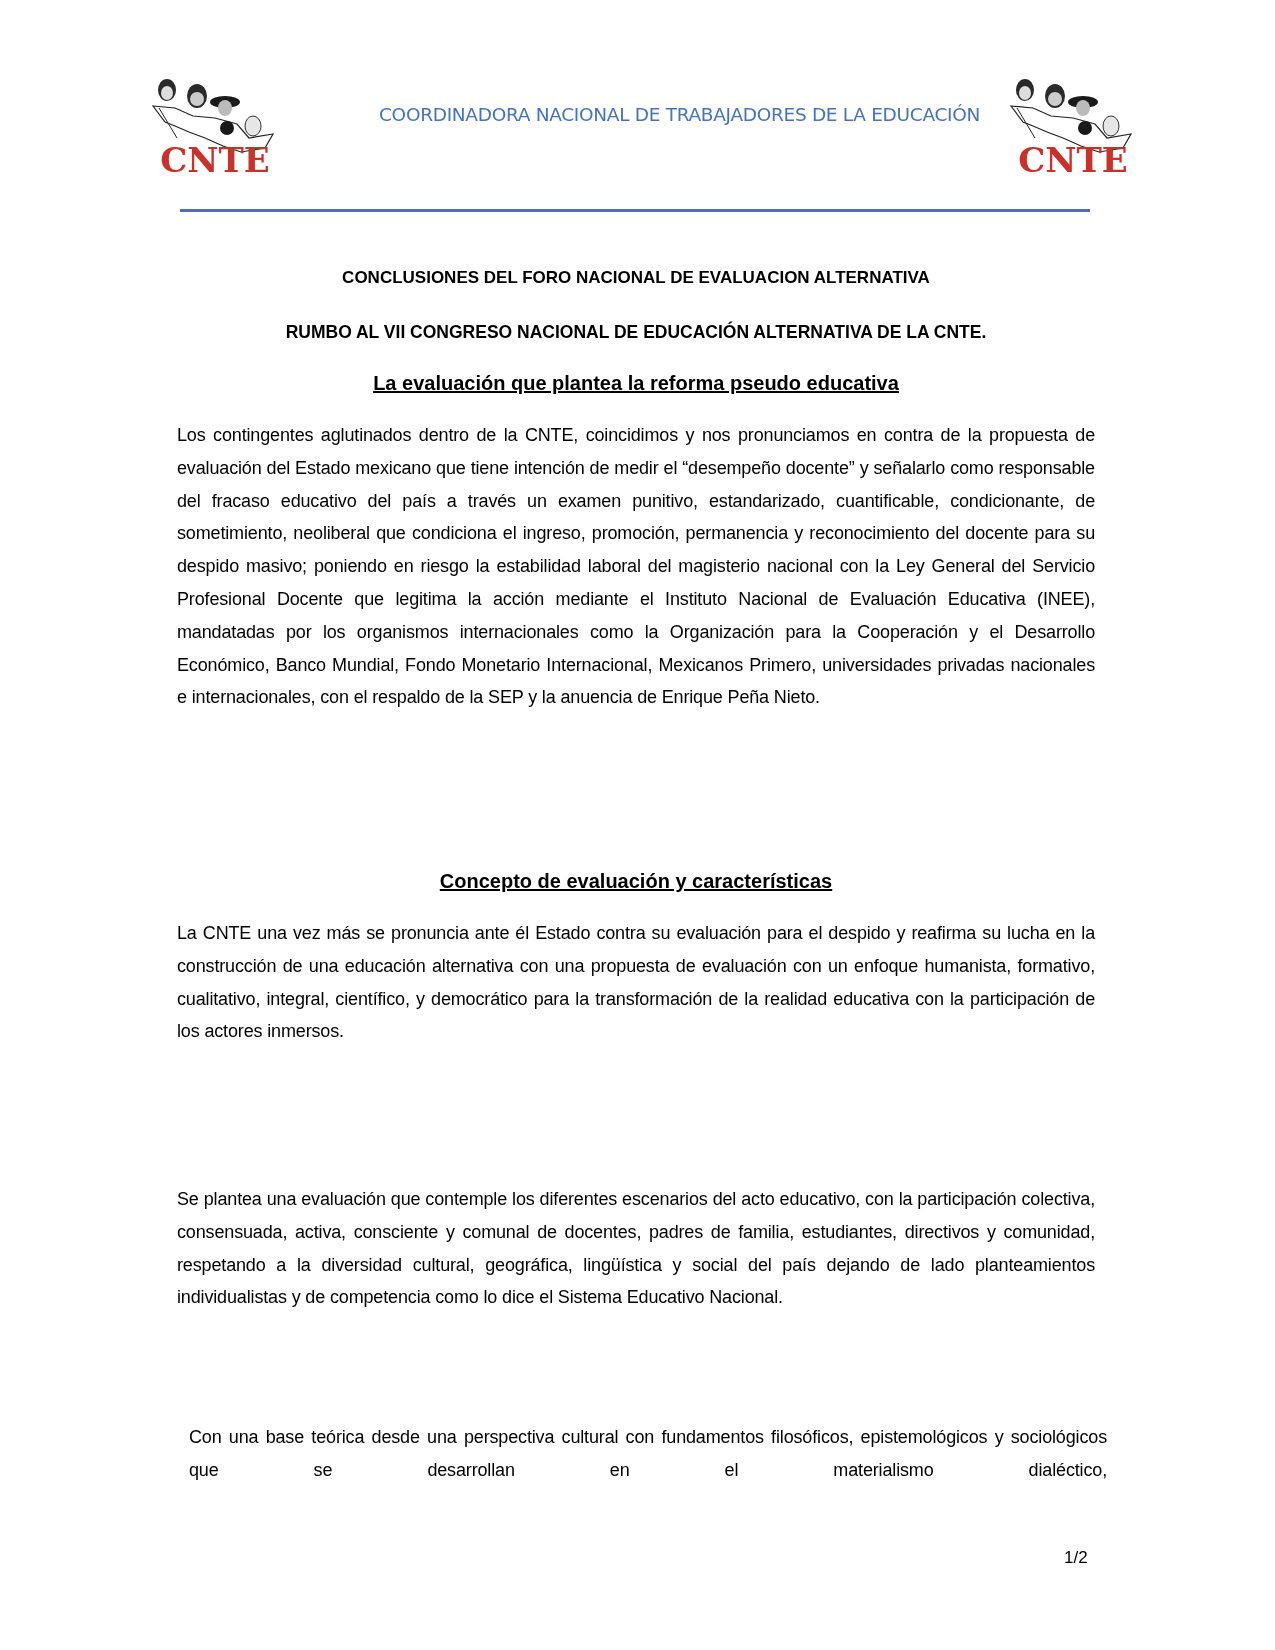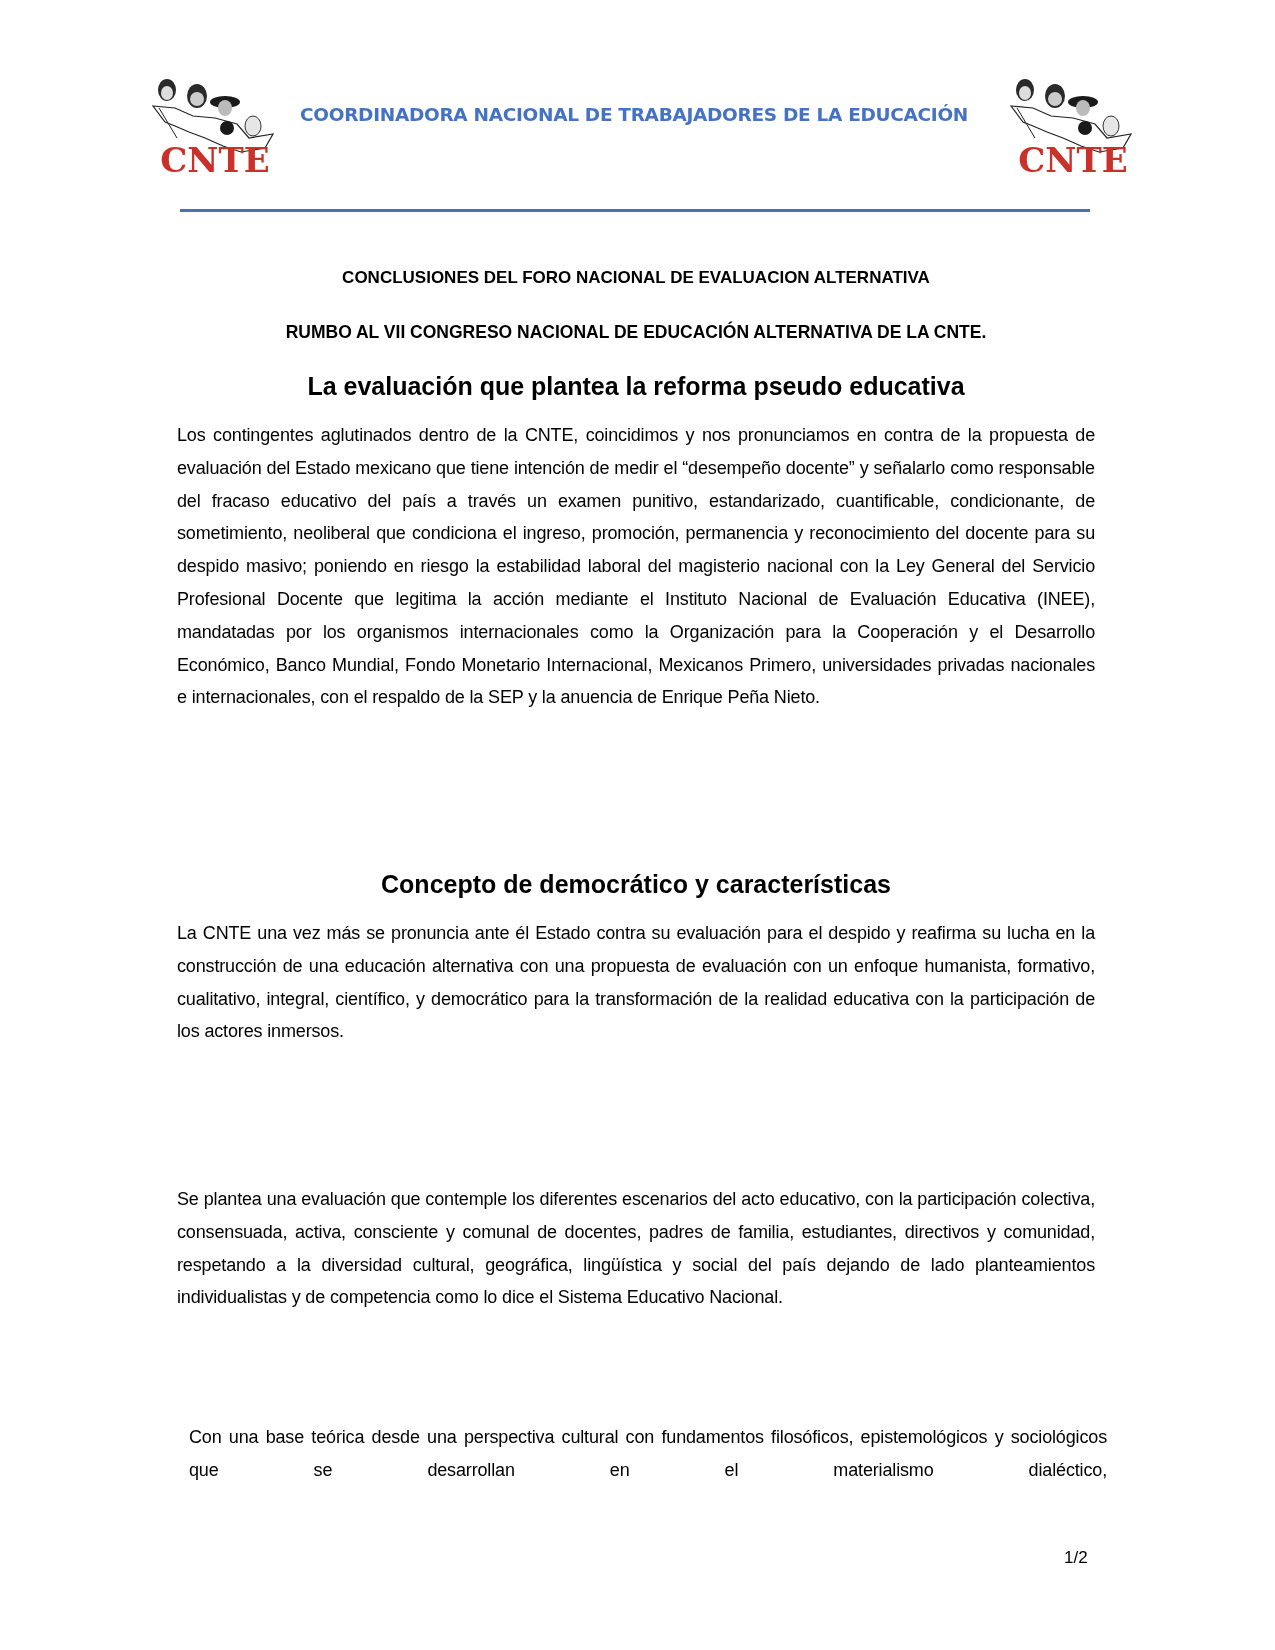--- a/index.html
+++ b/index.html
@@ -22,23 +22,23 @@
     }
     .logo-left { left: 145px; top: 68px; }
     .logo-right { left: 1003px; top: 68px; }
     .logo svg { width: 100%; height: 100%; display: block; }
 
     .org-name {
       position: absolute;
       left: 300px;
       width: 680px;
       top: 104px;
-      text-align: left;
+      text-align: right;
       font-family: "DejaVu Sans", sans-serif;
-      font-weight: bold;
+      font-weight: normal;
       font-size: 18.5px;
       letter-spacing: -0.3px;
       color: #4472c4;
     }
     .header-rule {
       position: absolute;
       left: 180px;
       top: 209px;
       width: 910px;
       height: 3px;
@@ -54,21 +54,21 @@
     .title {
       position: absolute;
       left: 0;
       width: 918px;
       text-align: center;
       font-weight: bold;
       white-space: nowrap;
     }
     .t1 { top: 268px; font-size: 17px; }
     .t2 { top: 322px; font-size: 17.5px; text-align: center; }
-    .h  { font-size: 25px; }
+    .h  { font-size: 20px; text-decoration: underline; }
     .h1 { top: 372px; }
     .h2 { top: 870px; }
     .h3 { top: 1112px; line-height: 27px; white-space: normal; }
 
     .para {
       position: absolute;
       left: 0;
       width: 918px;
       font-size: 18px;
       line-height: 32.8px;
@@ -134,21 +134,21 @@
 
 <div class="header-rule"></div>
 
 <div class="content">
   <div class="title t1">CONCLUSIONES DEL FORO NACIONAL DE EVALUACION ALTERNATIVA</div>
   <div class="title t2">RUMBO AL VII CONGRESO NACIONAL DE EDUCACIÓN ALTERNATIVA DE LA CNTE.</div>
 
   <div class="title h h1">La evaluación  que plantea la reforma pseudo educativa</div>
   <p class="para p1" style="margin:0;">Los contingentes aglutinados dentro de la CNTE, coincidimos y nos pronunciamos en contra de  la propuesta de evaluación  del Estado  mexicano que  tiene intención de medir el “desempeño docente” y señalarlo como responsable del fracaso educativo del país a través un examen punitivo, estandarizado, cuantificable, condicionante, de sometimiento, neoliberal  que condiciona el ingreso, promoción, permanencia y reconocimiento del docente para su despido masivo; poniendo en riesgo la estabilidad laboral del magisterio nacional con la Ley General del Servicio Profesional Docente que legitima la acción mediante el Instituto  Nacional de Evaluación Educativa (INEE), mandatadas por los organismos internacionales como la Organización para la Cooperación y el Desarrollo Económico, Banco Mundial, Fondo Monetario Internacional, Mexicanos Primero, universidades privadas nacionales e internacionales,  con el respaldo  de la SEP  y la anuencia de Enrique Peña Nieto.</p>
 
-  <div class="title h h2">Concepto de democrático y características</div>
+  <div class="title h h2">Concepto de evaluación y características</div>
   <p class="para p2" style="margin:0;">La CNTE una vez más se pronuncia ante él Estado contra su evaluación para el despido y reafirma su lucha en la construcción de una educación alternativa con una propuesta de evaluación  con un enfoque humanista, formativo, cualitativo, integral, científico, y democrático para la transformación de la realidad educativa con la participación de los actores inmersos.</p>
 
   <div class="title h h3">
   </div>
   <p class="para p3" style="margin:0;">Se plantea una evaluación que contemple los diferentes escenarios del acto educativo,  con la participación colectiva, consensuada, activa, consciente  y comunal  de docentes, padres de familia, estudiantes, directivos y  comunidad, respetando a la diversidad cultural, geográfica, lingüística y social del país dejando de lado planteamientos individualistas y de competencia como lo dice el Sistema Educativo Nacional.</p>
   <p class="para p4" style="margin:12px; text-align-last: justify;">Con una base teórica desde una perspectiva cultural con fundamentos filosóficos, epistemológicos  y sociológicos que se desarrollan en el materialismo dialéctico,</p>
 </div>
 
 <div class="page-number">1/2</div>
 

